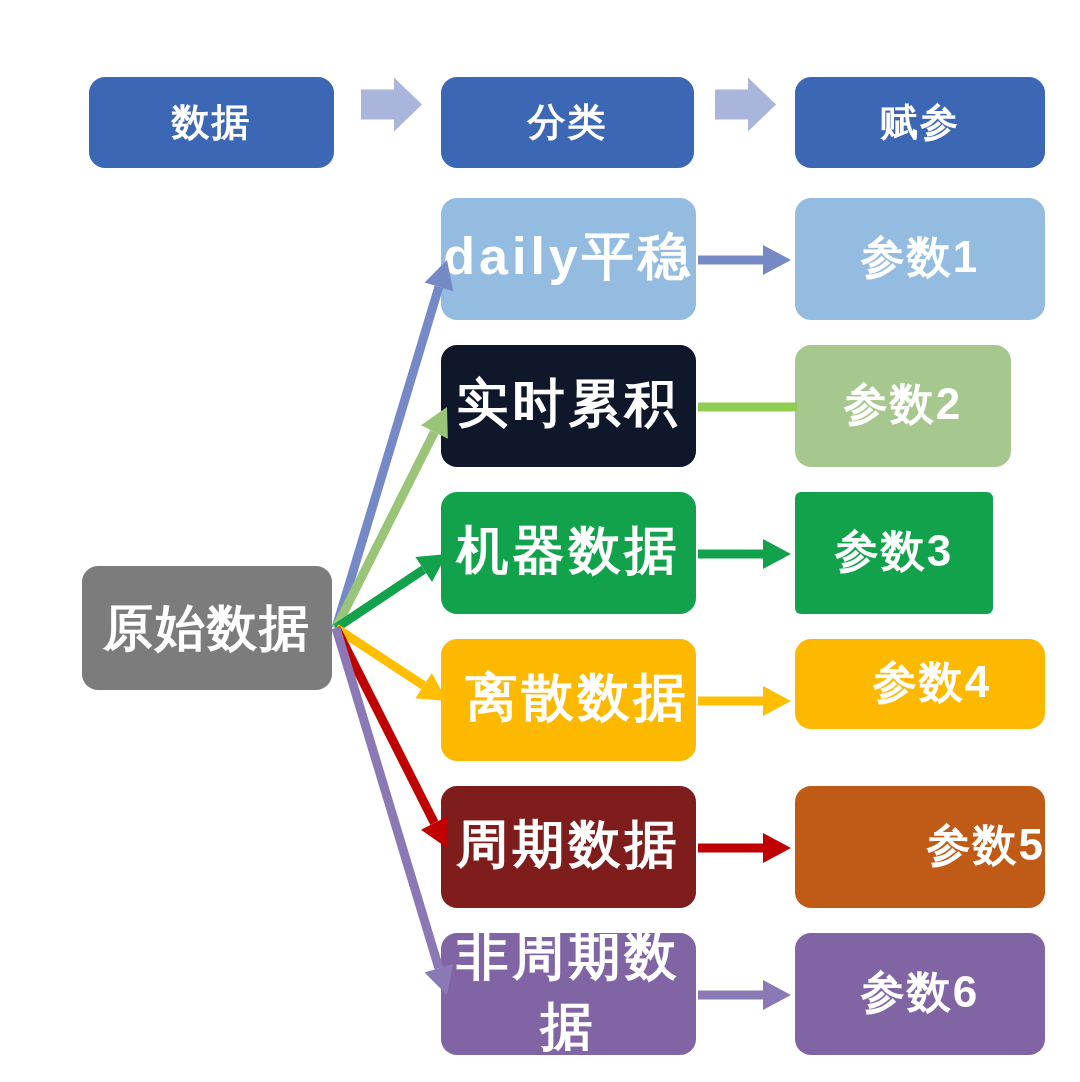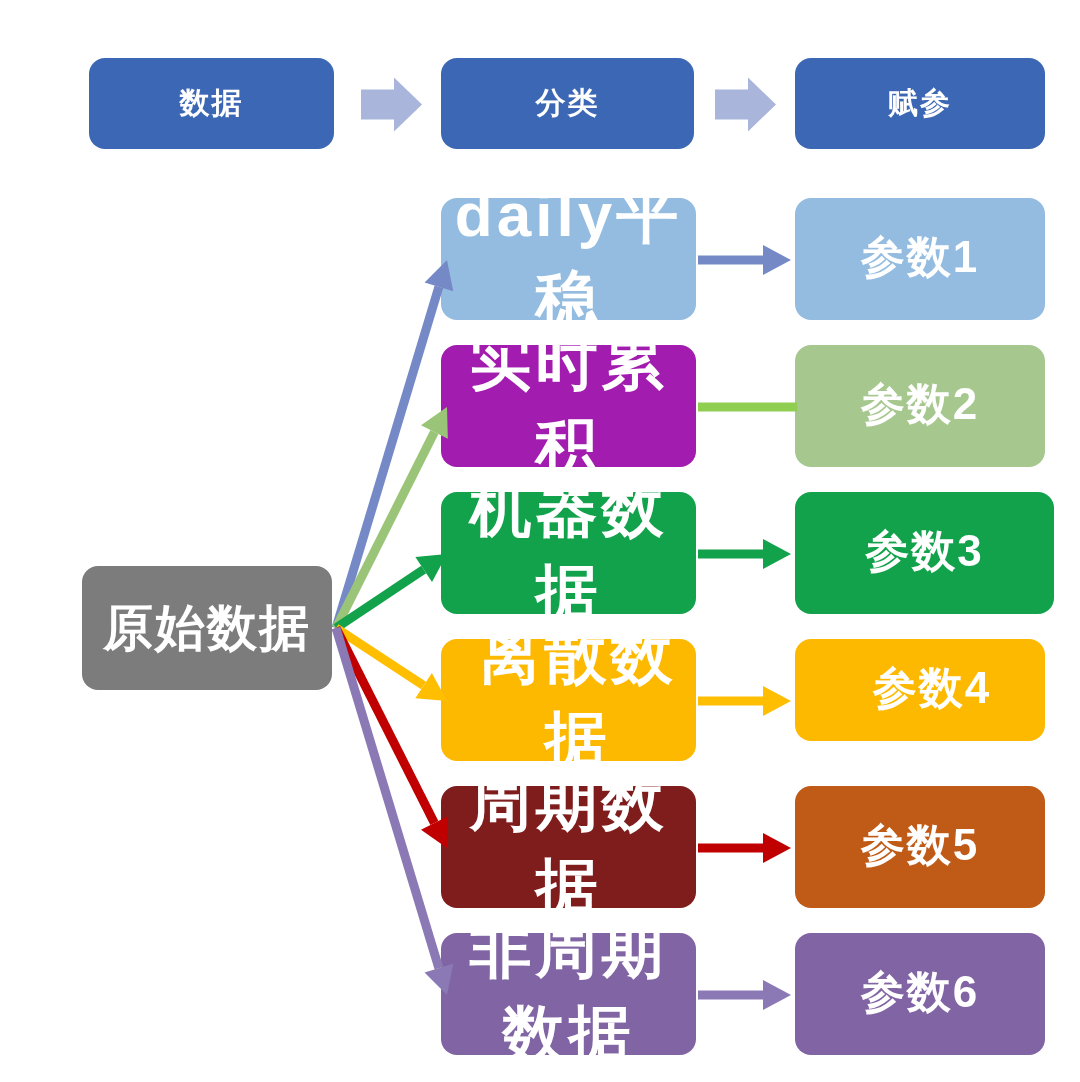--- a/index.html
+++ b/index.html
@@ -14,22 +14,22 @@
     position:absolute;
     border-radius:16px;
     display:flex;
     align-items:center;
     justify-content:center;
     color:#fff;
     font-weight:bold;
     box-sizing:border-box;
     text-align:center;
   }
-  .hdr{font-size:30px;letter-spacing:2px;}
-  .mid{font-size:62px;letter-spacing:4px;padding-bottom:4px;}
+  .hdr{font-size:38px;letter-spacing:2px;margin-top:19px;}
+  .mid{font-size:52px;letter-spacing:4px;padding-bottom:4px;}
   .rgt{font-size:44px;letter-spacing:2px;padding-bottom:4px;}
   .src{font-size:50px;letter-spacing:2px;text-align:right;}
   #overlay{
     position:absolute;
     left:0;top:0;
     width:1080px;height:1082px;
     pointer-events:none;
   }
 </style>
 </head>
@@ -47,49 +47,49 @@
     <span>赋参</span>
   </div>
 
   <div class="box src" id="src" style="left: 82px; top: 566px; width: 250px; height: 124px; background: rgb(124, 124, 124); color: rgb(255, 255, 255);">
     <span>原始数据</span>
   </div>
 
   <div class="box mid" id="mid-0" style="left: 441px; top: 198px; width: 255px; height: 122px; background: rgb(147, 188, 224);">
     <span>daily平稳</span>
   </div>
-  <div class="box mid" id="mid-1" style="left: 441px; top: 345px; width: 255px; height: 122px; background: #a21caf;">
+  <div class="box mid" id="mid-1" style="left: 441px; top: 345px; width: 255px; height: 122px; background: #0f172a;">
     <span>实时累积</span>
   </div>
   <div class="box mid" id="mid-2" style="left: 441px; top: 492px; width: 255px; height: 122px; background: rgb(18, 162, 75);">
     <span>机器数据</span>
   </div>
   <div class="box mid" id="mid-3" style="left: 441px; top: 639px; width: 255px; height: 122px; background: rgb(253, 185, 0); padding-left: 18px;">
     <span>离散数据</span>
   </div>
   <div class="box mid" id="mid-4" style="left: 441px; top: 786px; width: 255px; height: 122px; background: #7f1d1d;">
     <span>周期数据</span>
   </div>
   <div class="box mid" id="mid-5" style="left: 441px; top: 933px; width: 255px; height: 122px; background: rgb(129, 100, 164);">
     <span>非周期数据</span>
   </div>
 
   <div class="box rgt" id="rgt-0" style="left: 795px; top: 198px; width: 250px; height: 122px; background: rgb(147, 188, 224); text-align: center;">
     <span>参数1</span>
   </div>
-  <div class="box rgt" id="rgt-1" style="left: 795px; top: 345px; width: 250px; height: 122px; background: rgb(166, 199, 142);">
+  <div class="box rgt" id="rgt-1" style="left: 795px; top: 345px; width: 216px; height: 122px; background: rgb(166, 199, 142);">
     <span>参数2</span>
   </div>
-  <div class="box rgt" id="rgt-2" style="left: 795px; top: 492px; width: 259px; height: 122px; background: rgb(18, 162, 75);">
+  <div class="box rgt" id="rgt-2" style="left: 795px; top: 492px; width: 198px; height: 122px; background: rgb(18, 162, 75); border-radius: 6px;">
     <span>参数3</span>
   </div>
-  <div class="box rgt" id="rgt-3" style="left: 795px; top: 639px; width: 250px; height: 102px; background: rgb(253, 185, 0); padding-left: 24px;">
+  <div class="box rgt" id="rgt-3" style="left: 795px; top: 639px; width: 250px; height: 90px; background: rgb(253, 185, 0); padding-left: 24px;">
     <span>参数4</span>
   </div>
-  <div class="box rgt" id="rgt-4" style="left: 795px; top: 786px; width: 250px; height: 122px; background: rgb(192, 90, 23);">
+  <div class="box rgt" id="rgt-4" style="left: 795px; top: 786px; width: 250px; height: 122px; background: rgb(192, 90, 23); justify-content: flex-end;">
     <span>参数5</span>
   </div>
   <div class="box rgt" id="rgt-5" style="left: 795px; top: 933px; width: 250px; height: 122px; background: rgb(129, 100, 164);">
     <span>参数6</span>
   </div>
 
   <svg id="overlay" viewBox="0 0 1080 1082" xmlns="http://www.w3.org/2000/svg">
       <polygon points="361,89.5 394,89.5 394,77.5 422,104.5 394,131.5 394,119.5 361,119.5" fill="#A9B5DB"></polygon>
       <polygon points="715,89.5 748,89.5 748,77.5 776,104.5 748,131.5 748,119.5 715,119.5" fill="#A9B5DB"></polygon>
       <line x1="336" y1="628" x2="438.91416985762504" y2="286.80707650805397" stroke="#7689C7" stroke-width="9"></line>

